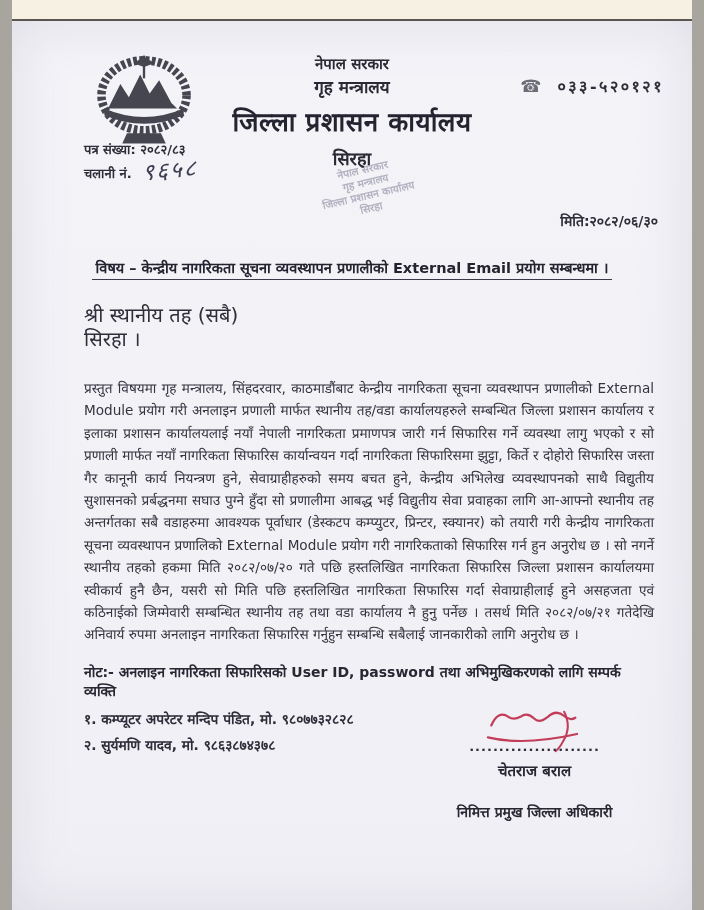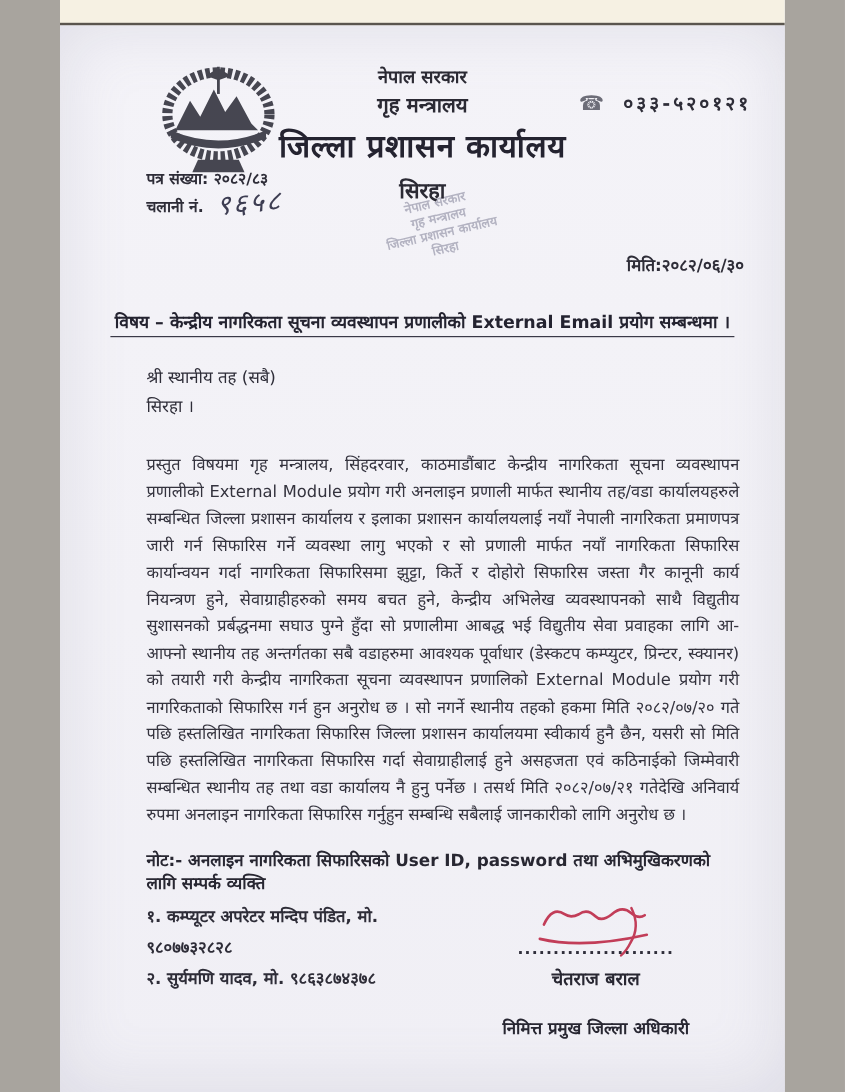--- a/index.html
+++ b/index.html
@@ -1,16 +1,16 @@
 <!DOCTYPE html>
 <html><head>
 <meta charset="utf-8">
 <style>
   html,body{margin:0;padding:0;background:#a8a49e;}
-  .screen{width:604px;height:910px;position:relative;overflow:hidden;margin:0 auto;
+  .screen{width:680px;height:910px;position:relative;overflow:hidden;margin:0 auto;
     font-family:"DejaVu Sans",sans-serif;color:#33323c;background:#efeef4;}
   .top-strip{position:absolute;top:0;left:0;right:0;height:19px;background:#f6f1e3;
     border-bottom:2px solid #5a554e;z-index:3;}
   .paper{position:absolute;top:21px;left:0;right:0;bottom:0;
     background:linear-gradient(180deg,#f4f3f8 0%,#f2f1f6 55%,#f0eff5 100%);
     box-shadow:inset 0 0 55px rgba(140,140,165,.20);}
   .letterhead{position:relative;height:230px;}
   .emblem{position:absolute;left:80px;top:30px;width:104px;height:100px;opacity:.9;}
   .center-titles{position:absolute;left:0;right:0;top:32px;text-align:center;z-index:2;}
   .gov{font-size:15px;font-weight:bold;color:#2b2a34;}
@@ -26,21 +26,21 @@
   .handwritten{display:inline-block;font-family:"DejaVu Serif",serif;font-style:italic;
     font-size:23px;transform:rotate(-5deg) skewX(-6deg);margin-left:10px;color:#3d3d52;
     font-weight:normal;letter-spacing:2px;}
   .stamp{position:absolute;left:50%;top:142px;transform:translateX(-34%) rotate(-13deg);
     text-align:center;color:#7f7f96;opacity:.55;font-size:10.5px;line-height:13px;
     font-weight:bold;z-index:1;}
   .date{position:absolute;right:34px;top:190px;font-size:14px;font-weight:bold;color:#2e2d38;}
   .subject-wrap{text-align:center;margin-top:6px;}
   .subject{font-weight:bold;font-size:14.5px;color:#242330;
     border-bottom:1.6px solid #3a3947;padding:0 4px 3px;}
-  .addressee{margin:26px 0 0 72px;font-size:14px;line-height:24px;color:#2e2d38;}
+  .addressee{margin:26px 0 0 72px;font-size:20px;line-height:24px;color:#2e2d38;}
   .body-text{margin:26px 38px 0 72px;font-size:13.6px;line-height:22.4px;
     text-align:justify;color:#34333e;}
   .note-heading{margin:16px 36px 0 72px;font-weight:bold;font-size:14px;color:#282732;}
   .bottom-row{display:flex;margin:6px 40px 0 72px;align-items:flex-start;}
   .contacts{flex:1;font-size:13.8px;font-weight:bold;line-height:26px;color:#2e2d38;}
   .sign-block{width:235px;text-align:center;position:relative;margin-top:-8px;}
   .sign-svg{height:60px;margin-bottom:-16px;}
   .dots{font-size:13px;letter-spacing:1px;line-height:10px;color:#2f2e3a;font-weight:bold;}
   .sign-name{font-size:15px;font-weight:bold;margin-top:8px;color:#282732;}
   .sign-title{font-size:14px;font-weight:bold;margin-top:22px;color:#282732;}

